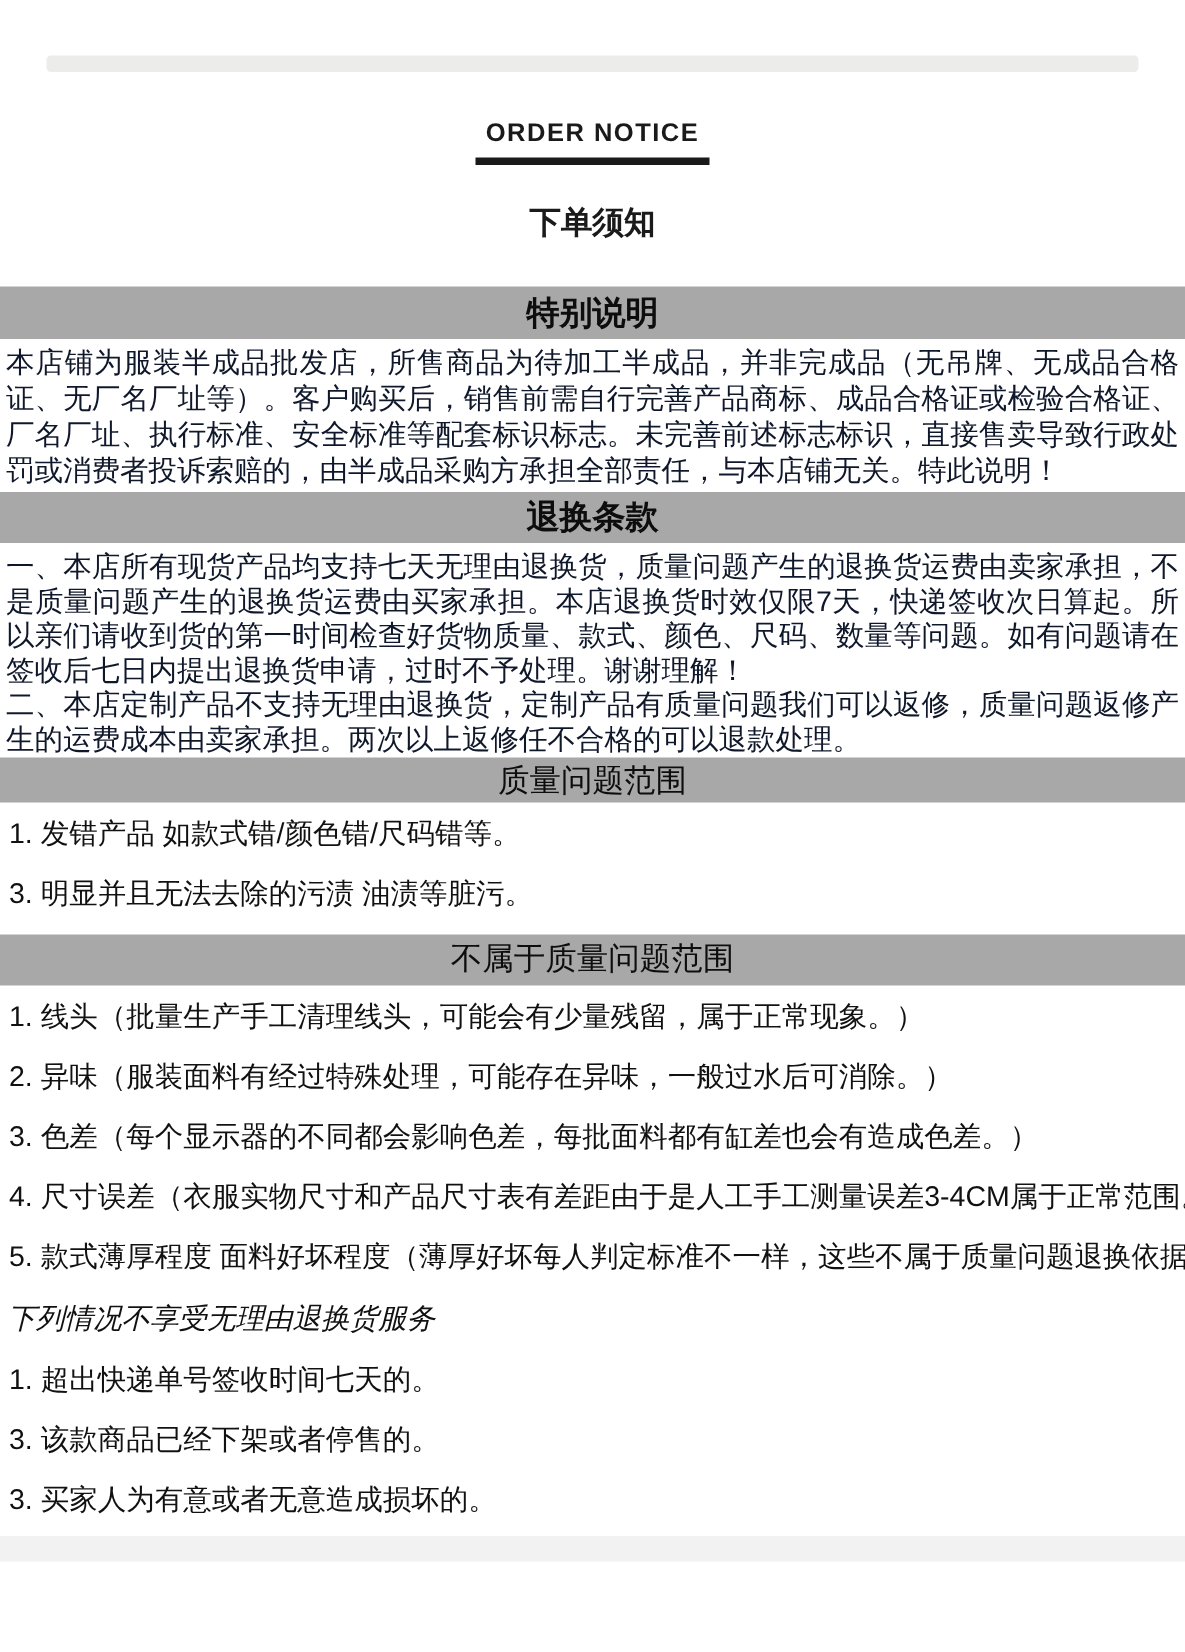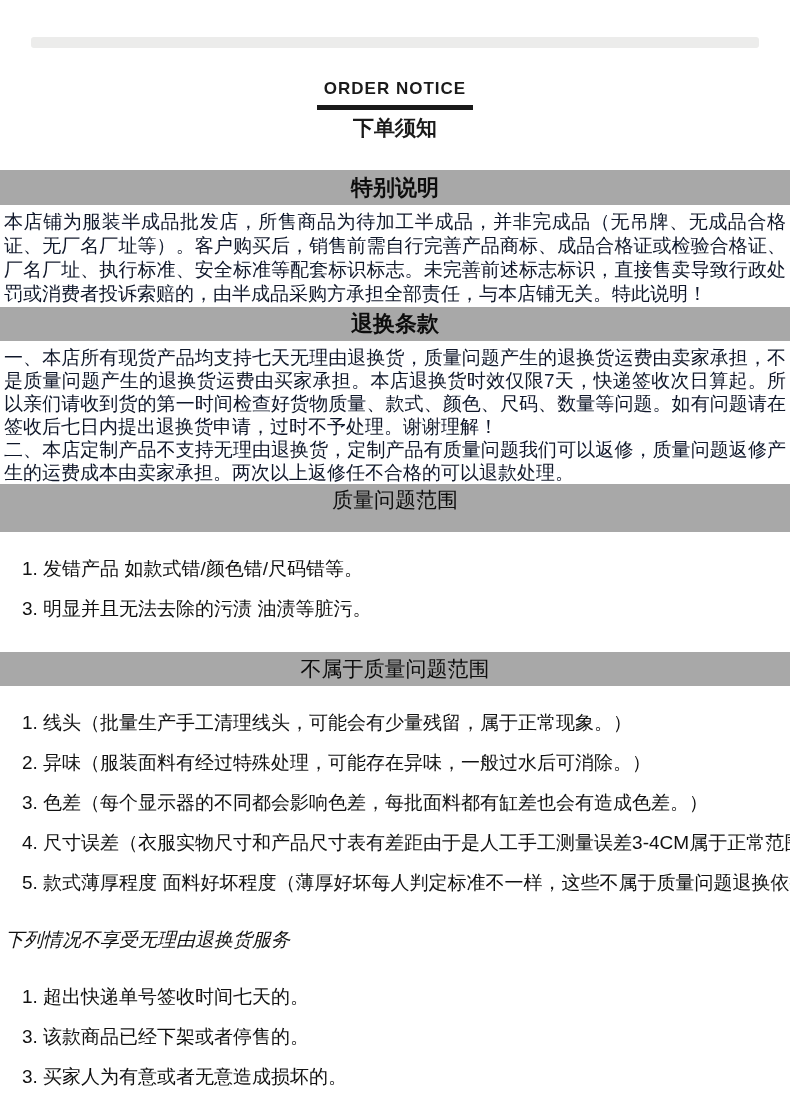--- a/index.html
+++ b/index.html
@@ -14,38 +14,38 @@
   }
   .title-en {
     margin-top:32px; text-align:center;
     font-size:17px; font-weight:bold; letter-spacing:1px; color:#1a1a1a;
     line-height:17px;
   }
   .title-divider {
     width:156px; height:5px; background:#1a1a1a; margin:8px auto 0 auto;
   }
   .title-zh {
-    margin-top:7px; text-align:center;
+    margin-top:28px; text-align:center;
     font-size:21px; font-weight:bold; color:#1a1a1a; line-height:21px;
   }
   .banner {
     background:#a8a8a8; color:#0d0d0d; text-align:center;
     font-size:22px; height:35px; line-height:35px; width:100%;
   }
   .banner.bold { font-weight:bold;text-align:center; }
   .banner.b0 { margin-top:32px; height:35px; line-height:35px; }
   .banner.b1 { margin-top:1px; height:34px; line-height:34px; }
-  .banner.b2 { height:48px; line-height:31px; font-size:21px; }
+  .banner.b2 { height:30px; line-height:31px; font-size:21px; }
   .banner.b3 { margin-top:6px; height:34px; line-height:34px; font-size:21px; }
   .para {
     padding:5px 4px 0 4px; font-size:19px; line-height:24px;
     text-align:justify; text-justify:inter-ideograph; color:#0f172a;
   }
   .para.tight { line-height:23px; padding-top:5px; }
-  .item-list { padding:17px; }
+  .item-list { padding:1px; }
   .list-item {
     height:40px; display:flex; align-items:center;
     padding-left:5px; font-size:19px; color:#111111; white-space:nowrap;
   }
   .sub-heading {
     height:40px; display:flex; align-items:center;
     padding-left:5px; font-size:19px; color:#111111; white-space:nowrap;font-style:italic;
   }
   .bottom-bar {
     margin-top:3px; height:17px; width:100%; background:#f2f2f2;

